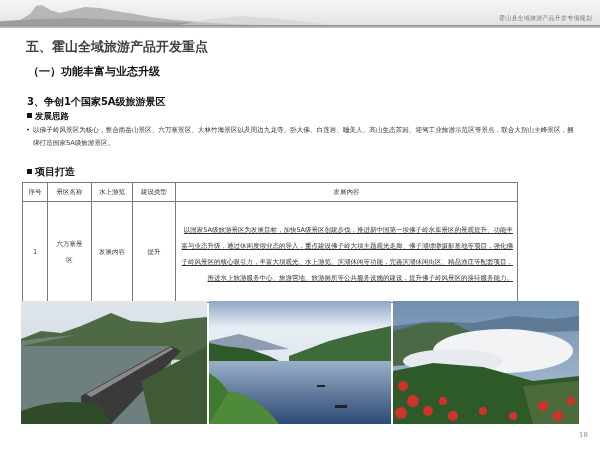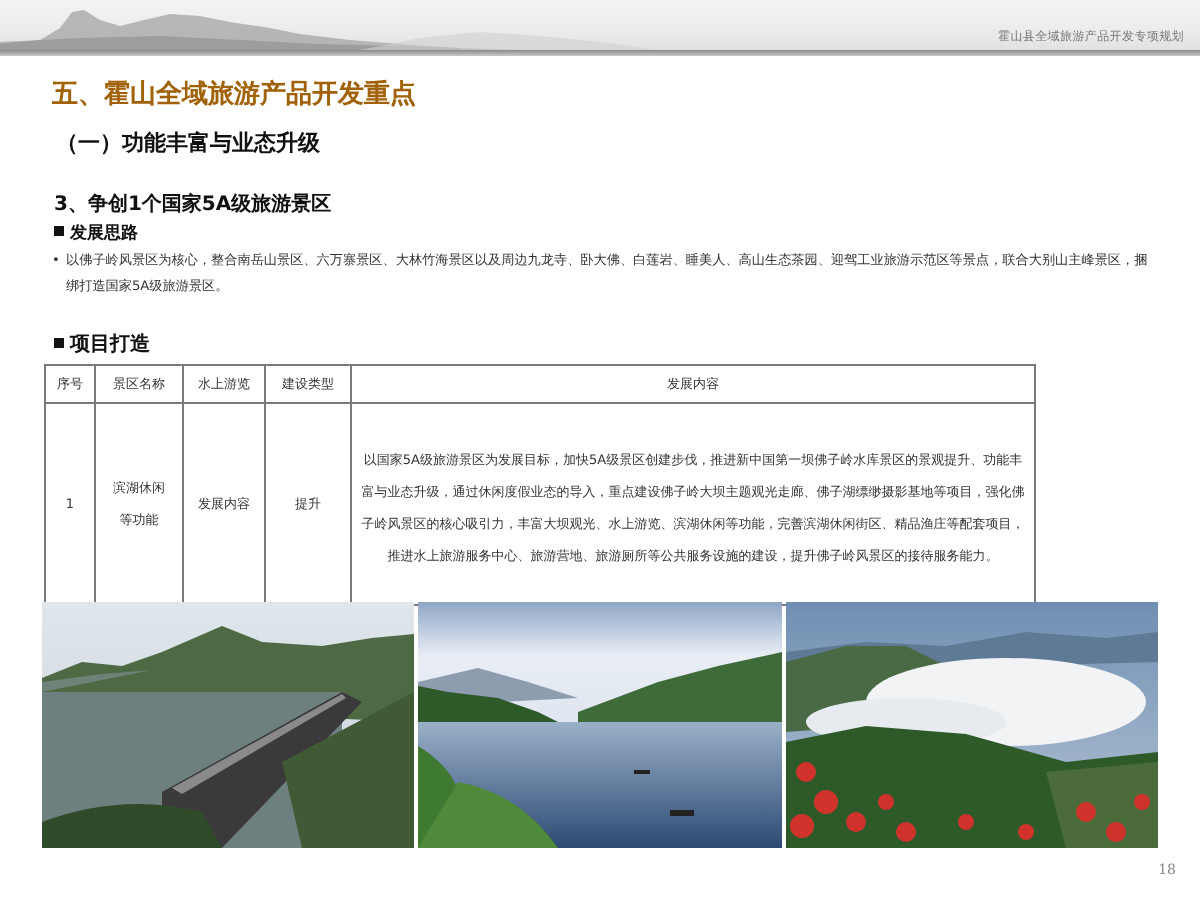--- a/index.html
+++ b/index.html
@@ -17,21 +17,21 @@
   .header-band svg { position:absolute; left:0; top:0; }
   .header-rule {
     position:absolute; left:0; top:25px; width:600px; height:3px;
     background: linear-gradient(to bottom, #8a8a8a, #c9c9c9);
   }
   .header-doc-title {
     position:absolute; right:8px; top:14px; font-size:6px; color:#777;
     letter-spacing:0.2px;
   }
   .h1 {
-    position:absolute; left:26px; top:38px; font-size:13px; font-weight:bold; color:#a16207;
+    position:absolute; left:26px; top:38px; font-size:13px; font-weight:bold; color:#404040;
   }
   .h2 {
     position:absolute; left:28px; top:64px; font-size:11px; font-weight:bold; color:#111;
   }
   .h3 {
     position:absolute; left:27px; top:95px; font-size:10px; font-weight:bold; color:#111;text-align:center;
   }
   .h4 {
     position:absolute; left:27px; top:111px; font-size:8.5px; font-weight:bold; color:#111;
   }
@@ -43,21 +43,21 @@
   .h5 {
     position:absolute; left:27px; top:165px; font-size:10px; font-weight:bold; color:#111;
   }
   table.proj {
     position:absolute; left:22px; top:182px; width:496px; border-collapse:collapse;
     font-size:6.5px; color:#333;
   }
   table.proj th, table.proj td { border:1px solid #7a7a7a; text-align:center; padding:0; }
   table.proj th { height:18px; font-weight:normal; }
   table.proj td { height:96px; }
-  table.proj td.content { text-align:center; padding:4px 4px 0 4px; line-height:16px; vertical-align:middle; }
+  table.proj td.content { text-align:right; padding:4px 4px 0 4px; line-height:16px; vertical-align:middle;text-decoration:underline; }
   .photos { position:absolute; left:21px; top:301px; width:562px; height:124px; }
   .photo { position:absolute; top:0; height:123px; overflow:hidden; }
   .photo svg { display:block; }
   .page-num { position:absolute; right:12px; top:431px; font-size:7px; color:#888; font-family:"DejaVu Serif", serif; }
 </style>
 </head>
 <body>
 
 <div class="header-band">
   <svg width="600" height="25">
@@ -99,21 +99,21 @@
       <th>序号</th>
       <th>景区名称</th>
       <th>水上游览</th>
       <th>建设类型</th>
       <th>发展内容</th>
     </tr>
   </thead>
   <tbody>
     <tr>
       <td>1</td>
-      <td style="line-height:16px;padding:0 6px;">滨湖休闲等功能</td>
+      <td style="line-height:16px;padding:0 6px;">六万寨景区</td>
       <td>发展内容</td>
       <td>提升</td>
       <td class="content">以国家5A级旅游景区为发展目标，加快5A级景区创建步伐，推进新中国第一坝佛子岭水库景区的景观提升、功能丰富与业态升级，通过休闲度假业态的导入，重点建设佛子岭大坝主题观光走廊、佛子湖缥缈摄影基地等项目，强化佛子岭风景区的核心吸引力，丰富大坝观光、水上游览、滨湖休闲等功能，完善滨湖休闲街区、精品渔庄等配套项目，推进水上旅游服务中心、旅游营地、旅游厕所等公共服务设施的建设，提升佛子岭风景区的接待服务能力。</td>
     </tr>
   </tbody>
 </table>
 
 <div class="photos">
   <div class="photo" style="left:0;width:186px;">
     <svg width="186" height="123">

